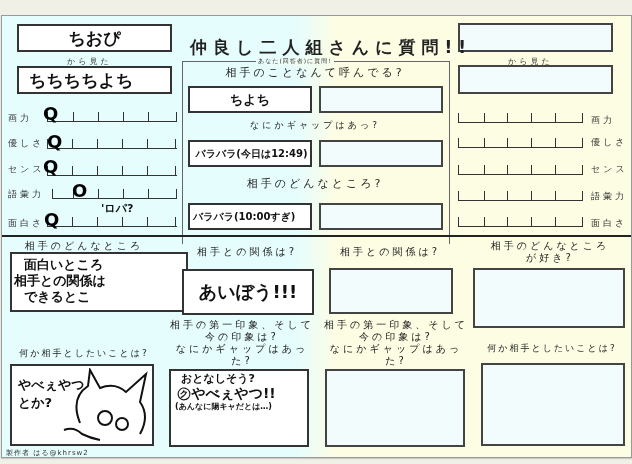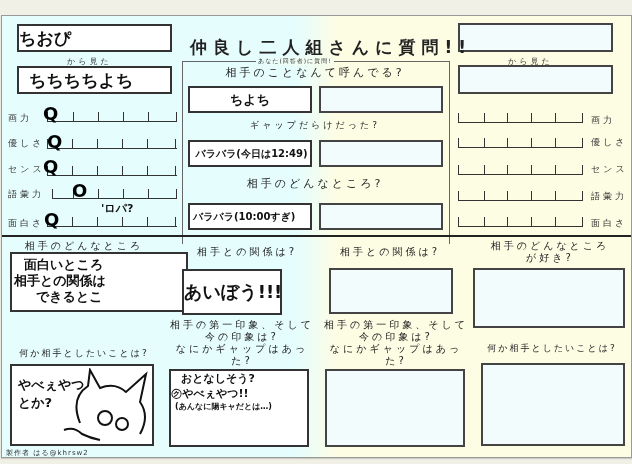--- a/index.html
+++ b/index.html
@@ -25,21 +25,21 @@
   .scale i { position:absolute; bottom:0; width:1px; height:9px; background:#333; }
   .mark { position:absolute; font-size:18px; font-weight:bold; color:#000; line-height:18px; }
   .hline { position:absolute; height:2px; background:#222; }
 </style>
 </head>
 <body>
 
 <div class="sheet">
 
   <div class="box white" style="left:15px;top:8px;width:155px;height:28px;">
-    <div class="hand" style="font-size:17px;text-align:left;line-height:24px;">ちおぴ</div>
+    <div class="hand" style="font-size:17px;text-align:center;line-height:24px;">ちおぴ</div>
   </div>
   <div class="abs lbl" style="left:65px;top:40px;font-size:8px;">から見た</div>
   <div class="box white" style="left:15px;top:50px;width:155px;height:28px;">
     <div class="hand" style="font-size:17px;padding-left:10px;line-height:24px;">ちちちちよち</div>
   </div>
 
   <div class="box empty" style="left:456px;top:7px;width:155px;height:29px;">
     <div></div>
   </div>
   <div class="abs lbl" style="left:506px;top:40px;font-size:8px;">から見た</div>
@@ -53,21 +53,21 @@
   <div class="abs" style="left:254px;top:41px;font-size:6px;letter-spacing:1px;background:linear-gradient(90deg,#e6fdfd,#f6fdea);padding:0 2px;color:#333;">あなた(回答者)に質問!</div>
 
   <div class="abs q" style="left:182px;top:51px;width:262px;font-size:11px;">相手のことなんて呼んでる?</div>
   <div class="box white" style="left:186px;top:70px;width:124px;height:27px;">
     <div class="hand" style="font-size:13px;text-align:center;line-height:23px;">ちよち</div>
   </div>
   <div class="box empty" style="left:317px;top:70px;width:124px;height:27px;">
     <div></div>
   </div>
 
-  <div class="abs q" style="left:182px;top:103px;width:262px;font-size:9px;">ギャップだらけだった?</div>
+  <div class="abs q" style="left:182px;top:103px;width:262px;font-size:9px;">なにかギャップはあっ?</div>
   <div class="box white" style="left:186px;top:124px;width:124px;height:27px;">
     <div class="hand" style="font-size:10px;padding-left:3px;line-height:23px;overflow:hidden;text-align:center;">バラバラ(今日は12:49)</div>
   </div>
   <div class="box empty" style="left:317px;top:124px;width:124px;height:27px;">
     <div></div>
   </div>
 
   <div class="abs q" style="left:182px;top:162px;width:262px;font-size:11px;">相手のどんなところ?</div>
   <div class="box white" style="left:186px;top:187px;width:124px;height:27px;">
     <div class="hand" style="font-size:10px;padding-left:3px;line-height:23px;overflow:hidden;">バラバラ(10:00すぎ)</div>
@@ -177,37 +177,37 @@
 
   <div class="hline" style="left:0;top:219px;width:629px;"></div>
 
   <div class="abs q" style="left:2px;top:224px;width:160px;">
     <div>相手のどんなところ</div>
     <div>が好き?</div>
   </div>
   <div class="box white" style="left:8px;top:236px;width:178px;height:60px;">
     <div class="hand" style="font-size:13px;padding-left:12px;line-height:16px;margin-top:3px;">面白いところ</div>
     <div class="hand" style="font-size:13px;padding-left:2px;line-height:16px;">相手との関係は</div>
-    <div class="hand" style="font-size:13px;padding-left:24px;line-height:16px;">できるとこ</div>
+    <div class="hand" style="font-size:13px;padding-left:12px;line-height:16px;">できるとこ</div>
   </div>
 
   <div class="abs q" style="left:175px;top:230px;width:140px;">相手との関係は?</div>
-  <div class="box white" style="left:180px;top:253px;width:100px;height:46px;">
+  <div class="box white" style="left:180px;top:253px;width:132px;height:46px;">
     <div class="hand" style="font-size:18px;text-align:center;line-height:42px;">あいぼう!!!</div>
   </div>
 
   <div class="abs q" style="left:165px;top:303px;width:150px;">
     <div>相手の第一印象、そして</div>
     <div>今の印象は?</div>
     <div>なにかギャップはあっ</div>
     <div>た?</div>
   </div>
   <div class="box white" style="left:167px;top:353px;width:140px;height:78px;">
     <div class="hand" style="font-size:11px;padding-left:10px;line-height:15px;">おとなしそう?</div>
-    <div class="hand" style="font-size:11px;padding-left:0;line-height:15px;">㋗やべぇやつ!!</div>
+    <div class="hand" style="font-size:14px;padding-left:6px;line-height:15px;">㋗やべぇやつ!!</div>
     <div class="hand" style="font-size:8px;padding-left:4px;line-height:12px;">(あんなに陽キャだとは…)</div>
   </div>
 
   <div class="abs q" style="left:2px;top:331px;width:160px;font-size:9px;letter-spacing:2px;">何か相手としたいことは?</div>
   <div class="box white" style="left:8px;top:348px;width:144px;height:82px;">
     <div class="hand" style="font-size:13px;padding-left:6px;line-height:18px;margin-top:10px;">やべぇやつ</div>
     <div class="hand" style="font-size:13px;padding-left:6px;line-height:18px;">とか?</div>
     <svg class="abs" style="left:48px;top:2px;" width="92" height="76" viewBox="0 0 92 76">
       <path d="M20 55 Q10 30 28 18 L30 2 L40 20 Q55 14 66 24 L86 6 L80 34 Q90 48 80 66" fill="none" stroke="#111" stroke-width="2"></path>
       <circle cx="45" cy="50" r="7" fill="none" stroke="#111" stroke-width="2"></circle>

